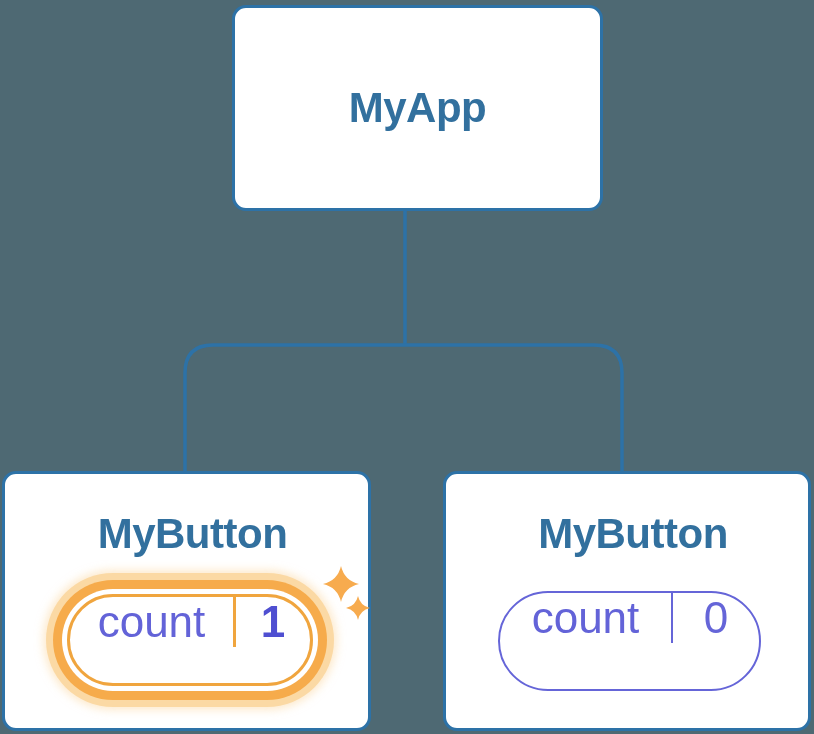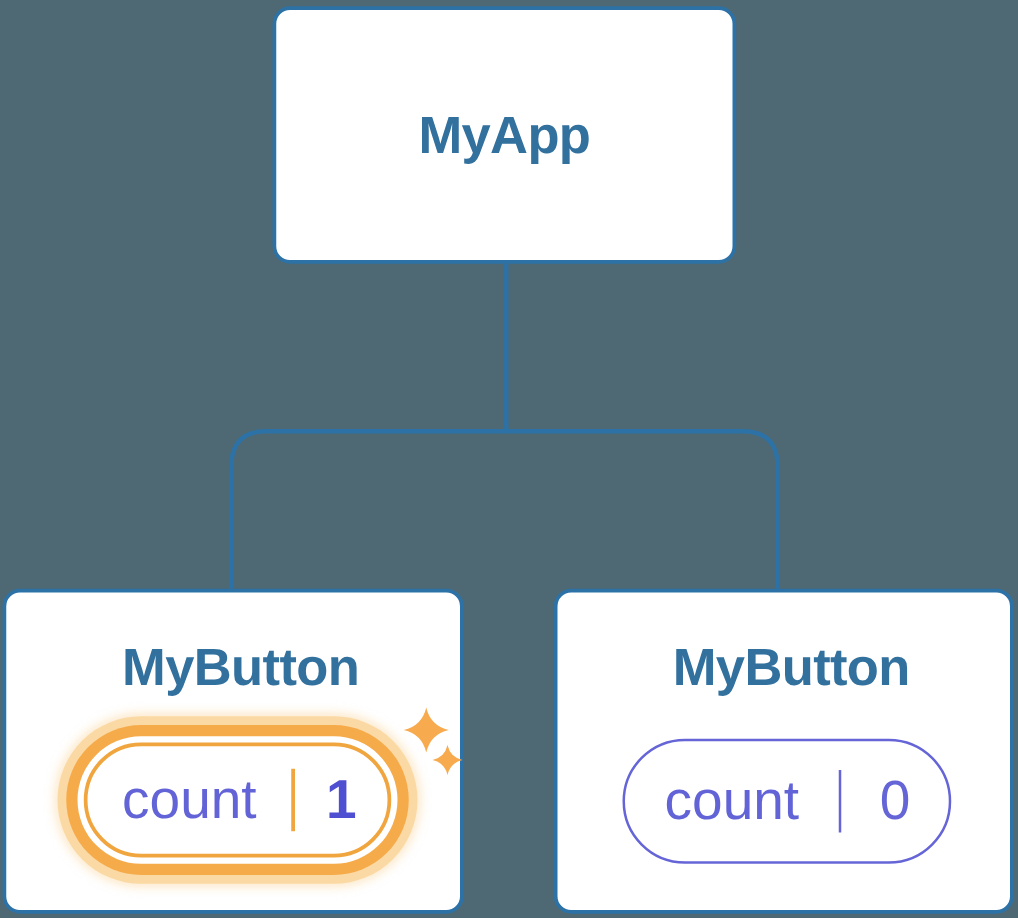--- a/index.html
+++ b/index.html
@@ -24,21 +24,21 @@
     pointer-events: none;
   }
   .node-box {
     position: absolute;
     background: #ffffff;
     border: 3px solid #2d72a7;
     border-radius: 14px;
     box-sizing: border-box;
   }
   .root-box {
-    left: 218px;
+    left: 232px;
     top: 5px;
     width: 371px;
     height: 206px;
     display: flex;
     align-items: center;
     justify-content: center;
   }
   .child-box-left {
     left: 2px;
     top: 471px;
@@ -64,21 +64,21 @@
     right: 0;
     top: 36px;
     margin-left: 12px;
   }
   .state-pill {
     position: absolute;
     box-sizing: border-box;
     border-radius: 999px;
     background: #ffffff;
     display: flex;
-    align-items: center;
+    align-items: flex-start;
   }
   .pill-highlighted {
     left: 62px;
     top: 120px;
     width: 246px;
     height: 92px;
     border: 3px solid #f0a53e;
     box-shadow:
       0 0 0 5px #ffffff,
       0 0 0 14px #f6ab4b,

